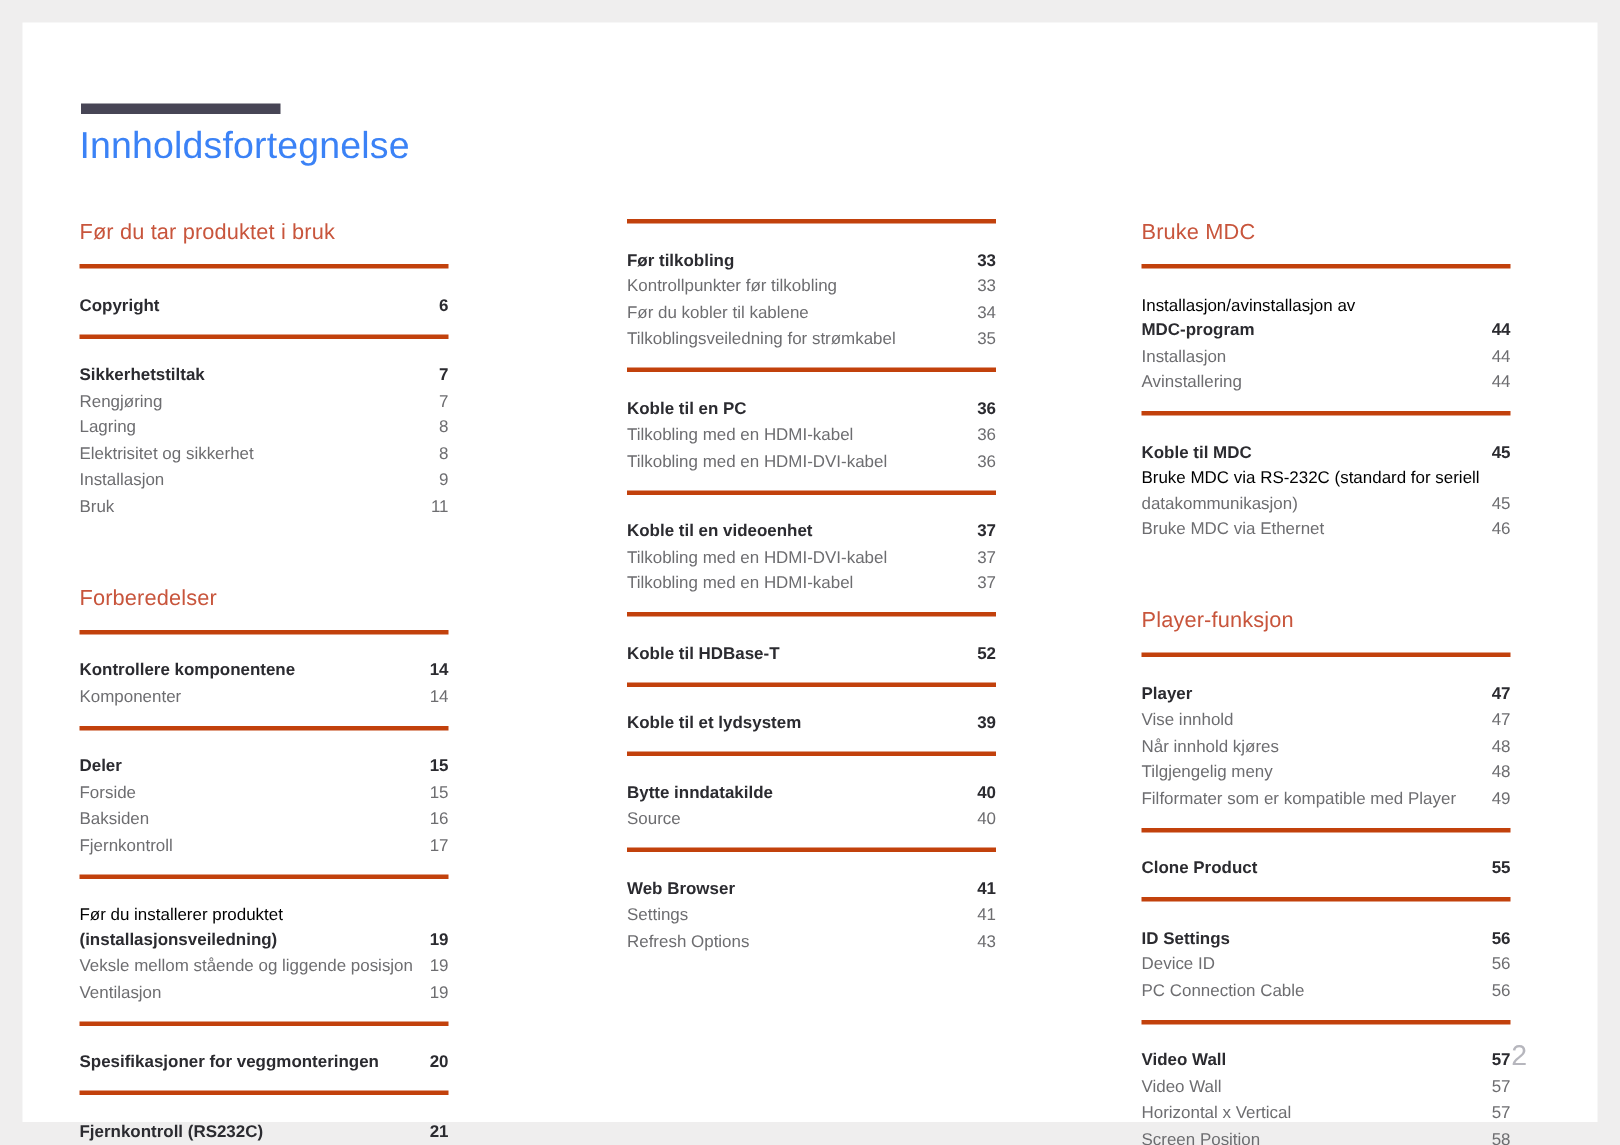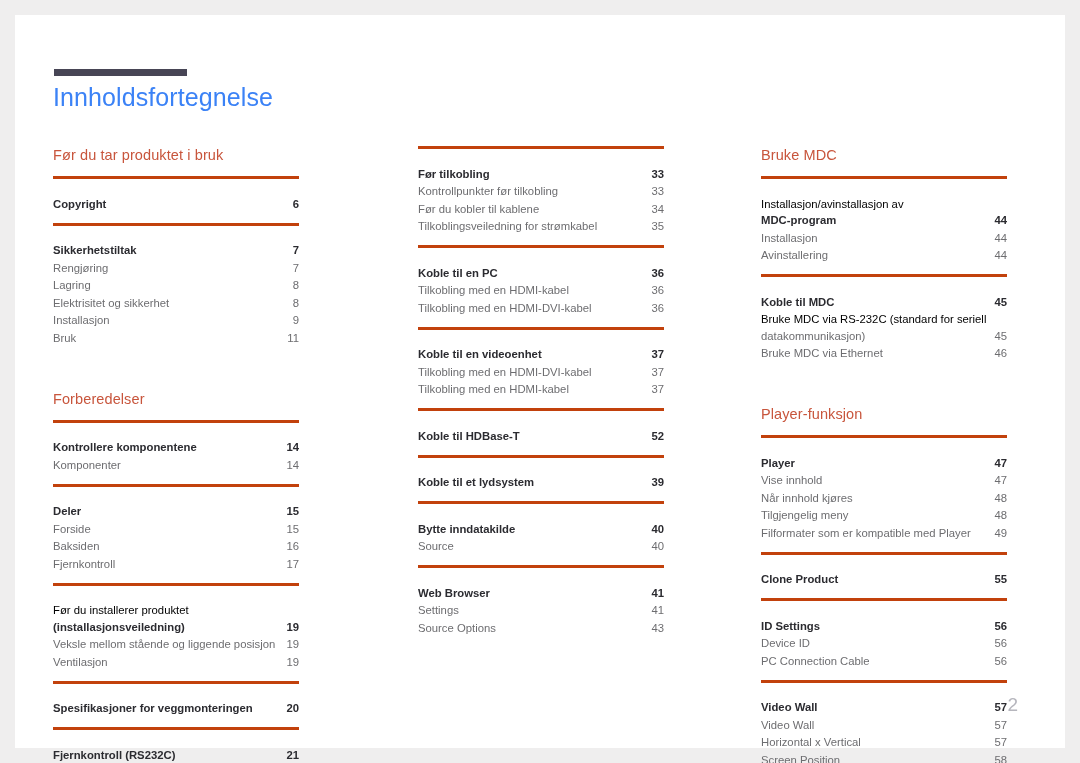--- a/index.html
+++ b/index.html
@@ -311,21 +311,21 @@
           <div class="group">
             <div class="entry main">
               <span class="label">Web Browser</span>
               <span class="page-no">41</span>
             </div>
             <div class="entry sub">
               <span class="label">Settings</span>
               <span class="page-no">41</span>
             </div>
             <div class="entry sub">
-              <span class="label">Source Options</span>
+              <span class="label">Refresh Options</span>
               <span class="page-no">43</span>
             </div>
           </div>
         </div>
       </div>
       <div class="col col-3">
         <div class="section">
           <div class="section-heading">Bruke MDC</div>
           <div class="group">
             <div class="entry main wrap">

